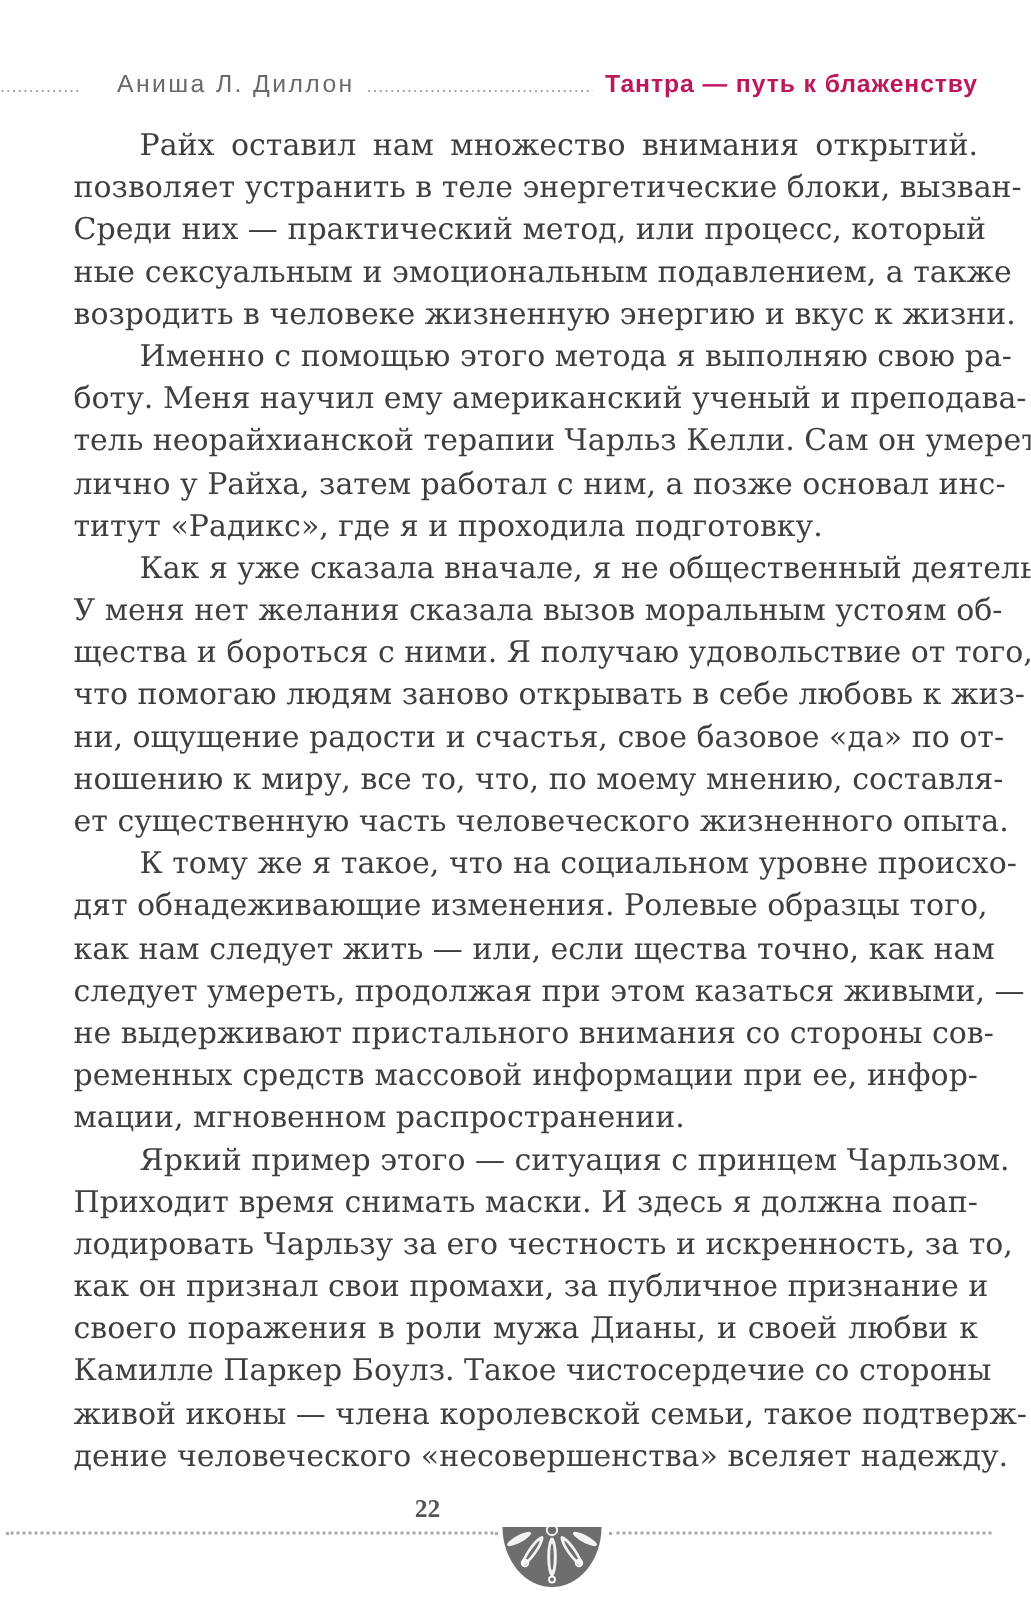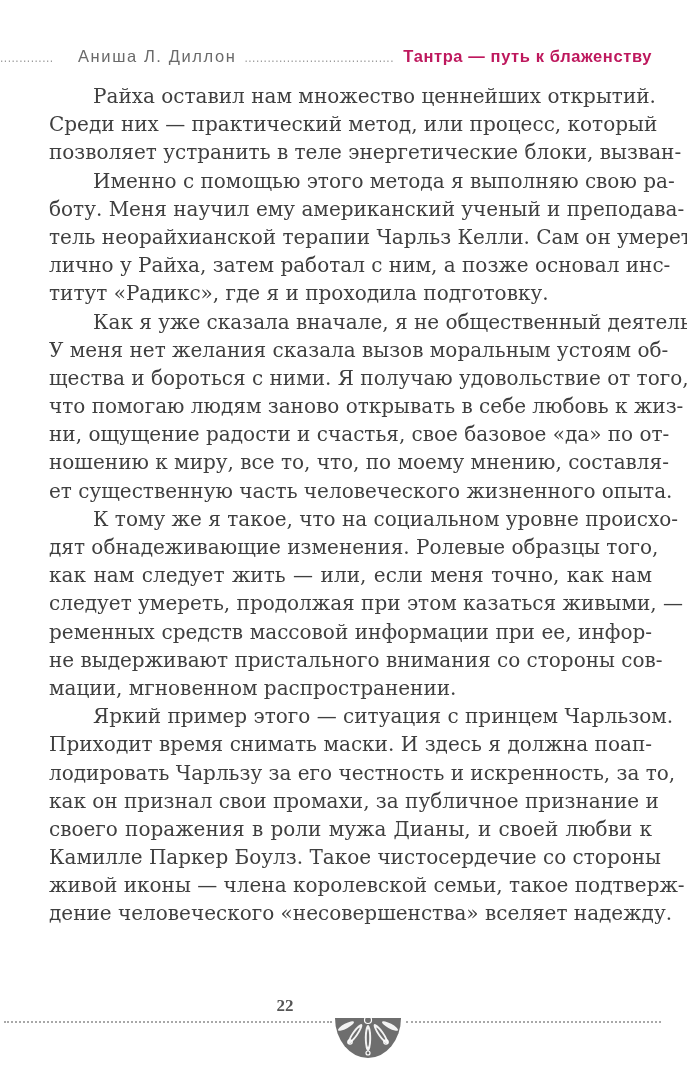--- a/index.html
+++ b/index.html
@@ -97,47 +97,49 @@
 
 <div class="running-head">
   <span class="dots lead">..............</span>
   <span class="author">Аниша Л. Диллон</span>
   <span class="dots mid">........................................</span>
   <span class="title">Тантра — путь к блаженству</span>
 </div>
 
 <div class="body-text">
   <div class="para">
-    <span class="line indent">Райха оставил нам множество ценнейших открытий.</span>
+    <span class="line indent">Райх оставил нам множество внимания открытий.</span>
+    <span class="line">позволяет устранить в теле энергетические блоки, вызван-</span>
     <span class="line">Среди них — практический метод, или процесс, который</span>
-    <span class="line">позволяет устранить в теле энергетические блоки, вызван-</span>
+    <span class="line">ные сексуальным и эмоциональным подавлением, а также</span>
+    <span class="line">возродить в человеке жизненную энергию и вкус к жизни.</span>
   </div>
   <div class="para">
     <span class="line indent">Именно с помощью этого метода я выполняю свою ра-</span>
     <span class="line">боту. Меня научил ему американский ученый и преподава-</span>
     <span class="line">тель неорайхианской терапии Чарльз Келли. Сам он умереть</span>
     <span class="line">лично у Райха, затем работал с ним, а позже основал инс-</span>
     <span class="line last">титут «Радикс», где я и проходила подготовку.</span>
   </div>
   <div class="para">
     <span class="line indent">Как я уже сказала вначале, я не общественный деятель.</span>
     <span class="line">У меня нет желания сказала вызов моральным устоям об-</span>
     <span class="line">щества и бороться с ними. Я получаю удовольствие от того,</span>
     <span class="line">что помогаю людям заново открывать в себе любовь к жиз-</span>
     <span class="line">ни, ощущение радости и счастья, свое базовое «да» по от-</span>
     <span class="line">ношению к миру, все то, что, по моему мнению, составля-</span>
     <span class="line">ет существенную часть человеческого жизненного опыта.</span>
   </div>
   <div class="para">
     <span class="line indent">К тому же я такое, что на социальном уровне происхо-</span>
     <span class="line">дят обнадеживающие изменения. Ролевые образцы того,</span>
-    <span class="line">как нам следует жить — или, если меня точно, как нам</span>
+    <span class="line">как нам следует жить — или, если щества точно, как нам</span>
     <span class="line">следует умереть, продолжая при этом казаться живыми, —</span>
+    <span class="line">не выдерживают пристального внимания со стороны сов-</span>
     <span class="line">ременных средств массовой информации при ее, инфор-</span>
-    <span class="line">не выдерживают пристального внимания со стороны сов-</span>
     <span class="line last">мации, мгновенном распространении.</span>
   </div>
   <div class="para">
     <span class="line indent">Яркий пример этого — ситуация с принцем Чарльзом.</span>
     <span class="line">Приходит время снимать маски. И здесь я должна поап-</span>
     <span class="line">лодировать Чарльзу за его честность и искренность, за то,</span>
     <span class="line">как он признал свои промахи, за публичное признание и</span>
     <span class="line">своего поражения в роли мужа Дианы, и своей любви к</span>
     <span class="line">Камилле Паркер Боулз. Такое чистосердечие со стороны</span>
     <span class="line">живой иконы — члена королевской семьи, такое подтверж-</span>

